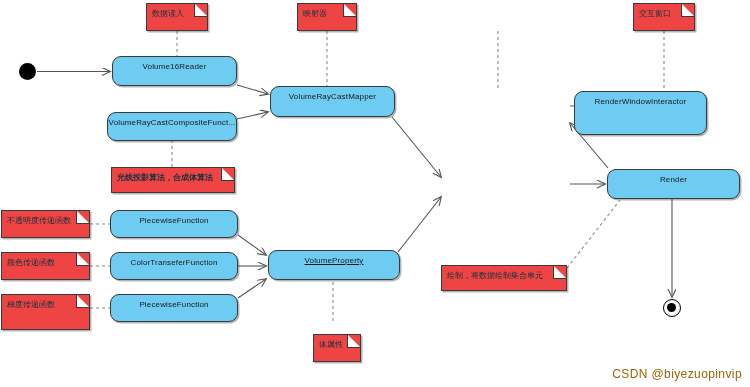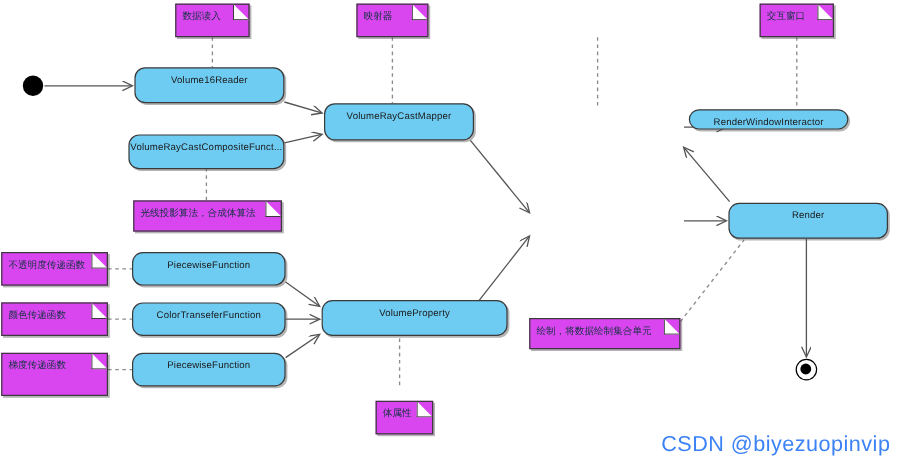--- a/index.html
+++ b/index.html
@@ -37,21 +37,21 @@
     font-size: 8px;
     letter-spacing: 0.15px;
     padding-top: 5px;
     white-space: nowrap;
     overflow: hidden;
   }
   
   .note {
     position: absolute;
     box-sizing: border-box;
-    background: #d946ef;
+    background: #ef4444;
     border: 1px solid #3a3a3a;
     box-shadow: 1.5px 1.5px 0 rgba(90,90,90,0.45);
     color: #12323f;
     font-size: 8px;
     padding: 4px 14px 3px 5px;
     white-space: nowrap;
     overflow: hidden;
     font-family: "DejaVu Sans", "Liberation Sans", sans-serif;
   }
   .note .fold {
@@ -99,22 +99,22 @@
     width: 9px;
     height: 9px;
     border-radius: 50%;
     background: #000000;
   }
   
   #watermark {
     position: absolute;
     right: 8px;
     bottom: 6px;
-    font-size: 18px;
-    color: #3b82f6;
+    font-size: 12px;
+    color: #a16207;
     font-family: "Liberation Sans", sans-serif;
     letter-spacing: 0.4px;
   }
 </style>
 </head>
 <body>
 
 <div id="canvas">
 
   <svg id="edges" viewBox="0 0 750 387" width="750" height="387" xmlns="http://www.w3.org/2000/svg">
@@ -188,27 +188,27 @@
   </div>
 
   <div class="node" style="left:110px; top:252px; width:128px; height:28px;">
     <span>ColorTranseferFunction</span>
   </div>
 
   <div class="node" style="left:110px; top:294px; width:128px; height:28px;">
     <span>PiecewiseFunction</span>
   </div>
 
-  <div class="node" style="left:268px; top:250px; width:155px; height:30px;">
+  <div class="node" style="left:268px; top:250px; width:132px; height:30px;text-decoration:underline;">
     <span>VolumeProperty</span>
   </div>
 
 
 
-  <div class="node" style="left:574px; top:91px; width:133px; height:17px;">
+  <div class="node" style="left:574px; top:91px; width:133px; height:44px;">
     <span>RenderWindowInteractor</span>
   </div>
 
   <div class="node" style="left:607px; top:169px; width:133px; height:30px;">
     <span>Render</span>
   </div>
 
   <div class="note" style="left:146px; top:3px; width:62px; height:28px;">
     <span>数据读入</span>
     <span class="fold"></span>
@@ -221,21 +221,21 @@
     <span class="fold-line"></span>
   </div>
 
 
   <div class="note" style="left:633px; top:3px; width:62px; height:28px;">
     <span>交互窗口</span>
     <span class="fold"></span>
     <span class="fold-line"></span>
   </div>
 
-  <div class="note" style="left:111px; top:167px; width:124px; height:26px;">
+  <div class="note" style="left:111px; top:167px; width:124px; height:26px;font-weight:bold;">
     <span>光线投影算法，合成体算法</span>
     <span class="fold"></span>
     <span class="fold-line"></span>
   </div>
 
   <div class="note" style="left:1px; top:210px; width:89px; height:28px;">
     <span>不透明度传递函数</span>
     <span class="fold"></span>
     <span class="fold-line"></span>
   </div>

